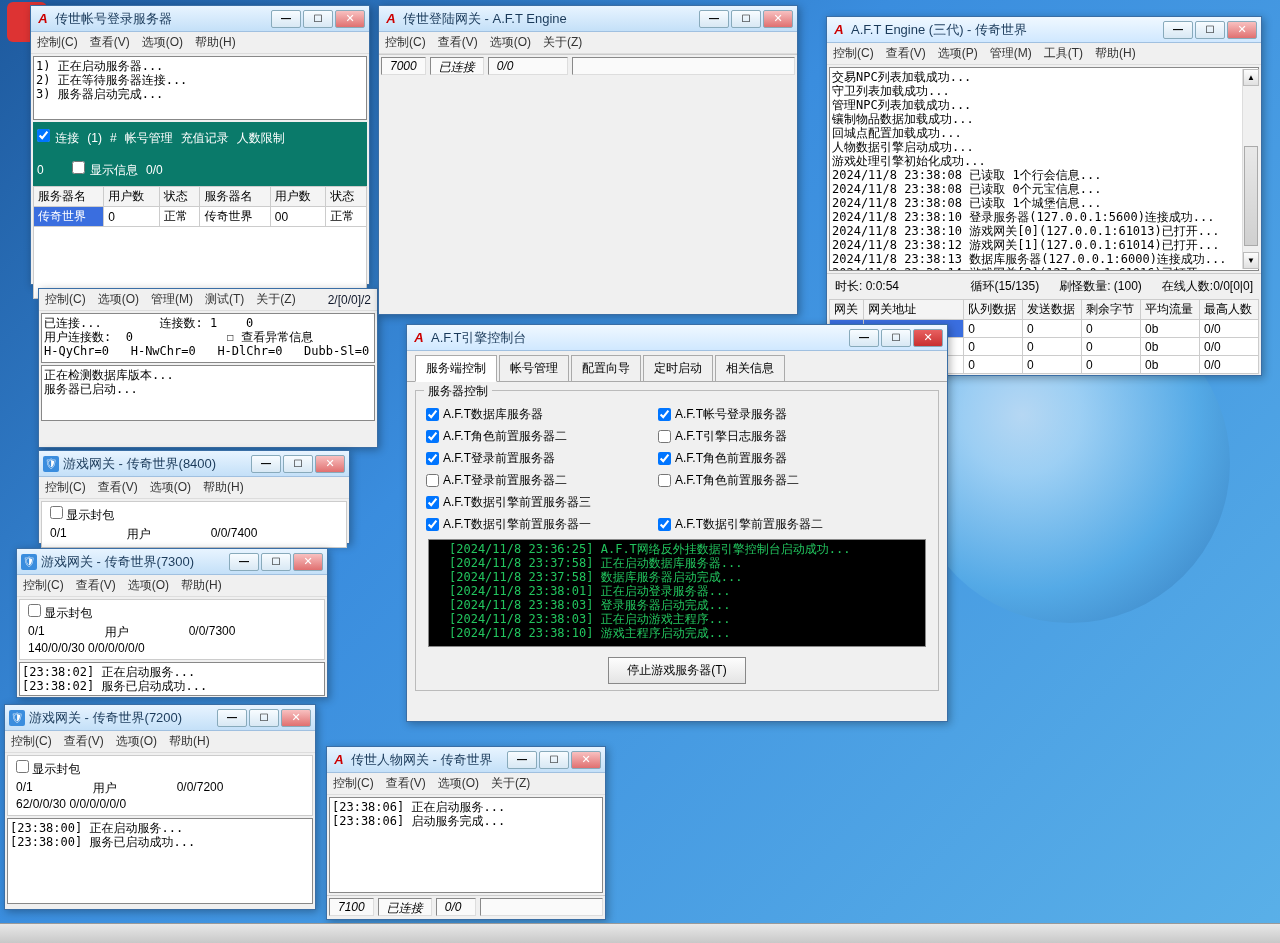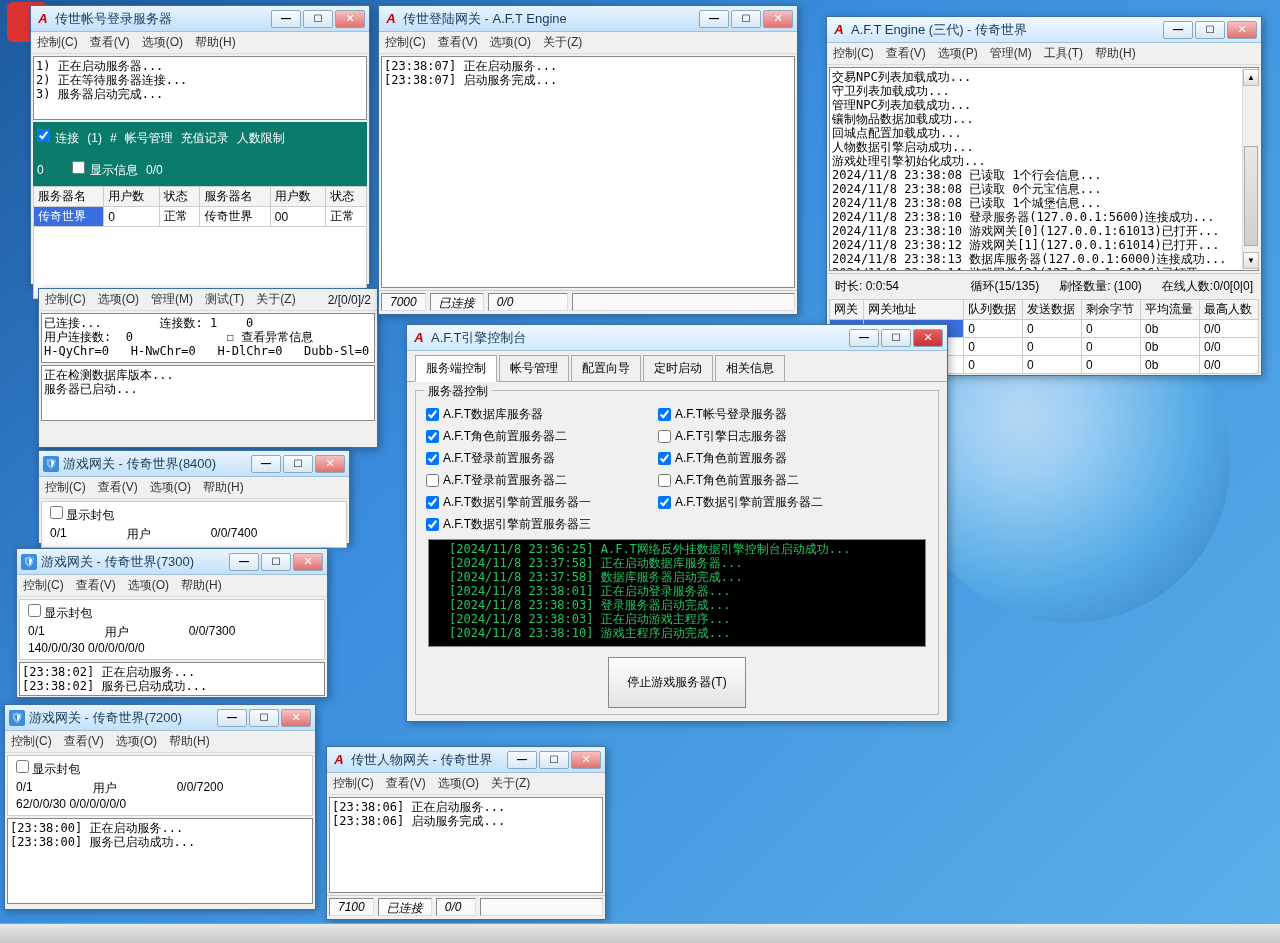--- a/index.html
+++ b/index.html
@@ -40,21 +40,21 @@
 
 .tabstrip { display:flex; border-bottom:1px solid #aaa; padding:4px 8px 0; gap:2px; }
 .tab { padding:4px 10px; border:1px solid #aaa; border-bottom:none; background:#f0f0f0; cursor:pointer; }
 .tab.active { background:#fff; border-bottom:1px solid #fff; margin-bottom:-1px; }
 
 .groupbox { border:1px solid #bbb; margin:8px; padding:10px 10px 6px; position:relative; }
 .groupbox .legend { position:absolute; top:-8px; left:8px; background:#f0f0f0; padding:0 4px; }
 .chk-row { display:flex; gap:32px; margin:5px 0; }
 .chk-row label { display:flex; align-items:center; gap:4px; min-width:200px; }
 
-.button { padding:16px 18px; border:1px solid #888; background:linear-gradient(#fdfdfd,#e4e4e4); cursor:pointer; }
+.button { padding:4px 18px; border:1px solid #888; background:linear-gradient(#fdfdfd,#e4e4e4); cursor:pointer; }
 
 .desktop-icon { position:absolute; width:50px; text-align:center; color:#fff; font-size:11px; text-shadow:1px 1px 2px #000; }
 .desktop-icon .ic { width:40px; height:40px; margin:0 auto 2px; border-radius:6px; }
 
 .scroll-track{position:absolute;right:0;top:0;bottom:0;width:17px;background:#f0f0f0;border-left:1px solid #ddd}
 .scroll-btn{height:17px;background:linear-gradient(#fdfdfd,#e0e0e0);border:1px solid #bbb;font-size:8px;display:flex;align-items:center;justify-content:center}
 .scroll-thumb{background:linear-gradient(#e8e8e8,#d0d0d0);border:1px solid #aaa;margin:0 1px}
 </style>
 </head>
 <body>
@@ -232,22 +232,20 @@
         <div class="winbtn max"></div>
         <div class="winbtn close x"></div>
       </div>
   </div>
   <div class="menubar">
       <span>控制(C)</span>
       <span>查看(V)</span>
       <span>选项(O)</span>
       <span>关于(Z)</span>
     </div>
-  <div class="body-area" style="height:232px">[23:38:07] 正在启动服务...
-[23:38:07] 启动服务完成...</div>
   <div class="statusbar">
     <div class="cell">7000</div>
     <div class="cell">已连接</div>
     <div class="cell" style="flex:0 0 80px">0/0</div>
     <div class="cell" style="flex:1"></div>
   </div>
 </div>
 
 <div class="window" style="left:326px;top:746px;width:280px;height:174px">
   <div class="titlebar">
@@ -419,31 +417,31 @@
             <span>A.F.T登录前置服务器二</span>
           </label>
           <label>
             <input type="checkbox" style="">
             <span>A.F.T角色前置服务器二</span>
           </label>
         </div>
         <div class="chk-row">
           <label>
             <input type="checkbox" checked="" style="">
+            <span>A.F.T数据引擎前置服务器三</span>
+          </label>
+        </div>
+        <div class="chk-row">
+          <label>
+            <input type="checkbox" checked="" style="">
             <span>A.F.T数据引擎前置服务器一</span>
           </label>
           <label>
             <input type="checkbox" checked="" style="">
             <span>A.F.T数据引擎前置服务器二</span>
-          </label>
-        </div>
-        <div class="chk-row">
-          <label>
-            <input type="checkbox" checked="" style="">
-            <span>A.F.T数据引擎前置服务器三</span>
           </label>
         </div>
       </div>
     <div class="body-area dark" style="height:108px;margin-top:6px">[2024/11/8 23:36:25] A.F.T网络反外挂数据引擎控制台启动成功...
 [2024/11/8 23:37:58] 正在启动数据库服务器...
 [2024/11/8 23:37:58] 数据库服务器启动完成...
 [2024/11/8 23:38:01] 正在启动登录服务器...
 [2024/11/8 23:38:03] 登录服务器启动完成...
 [2024/11/8 23:38:03] 正在启动游戏主程序...
 [2024/11/8 23:38:10] 游戏主程序启动完成...</div>

